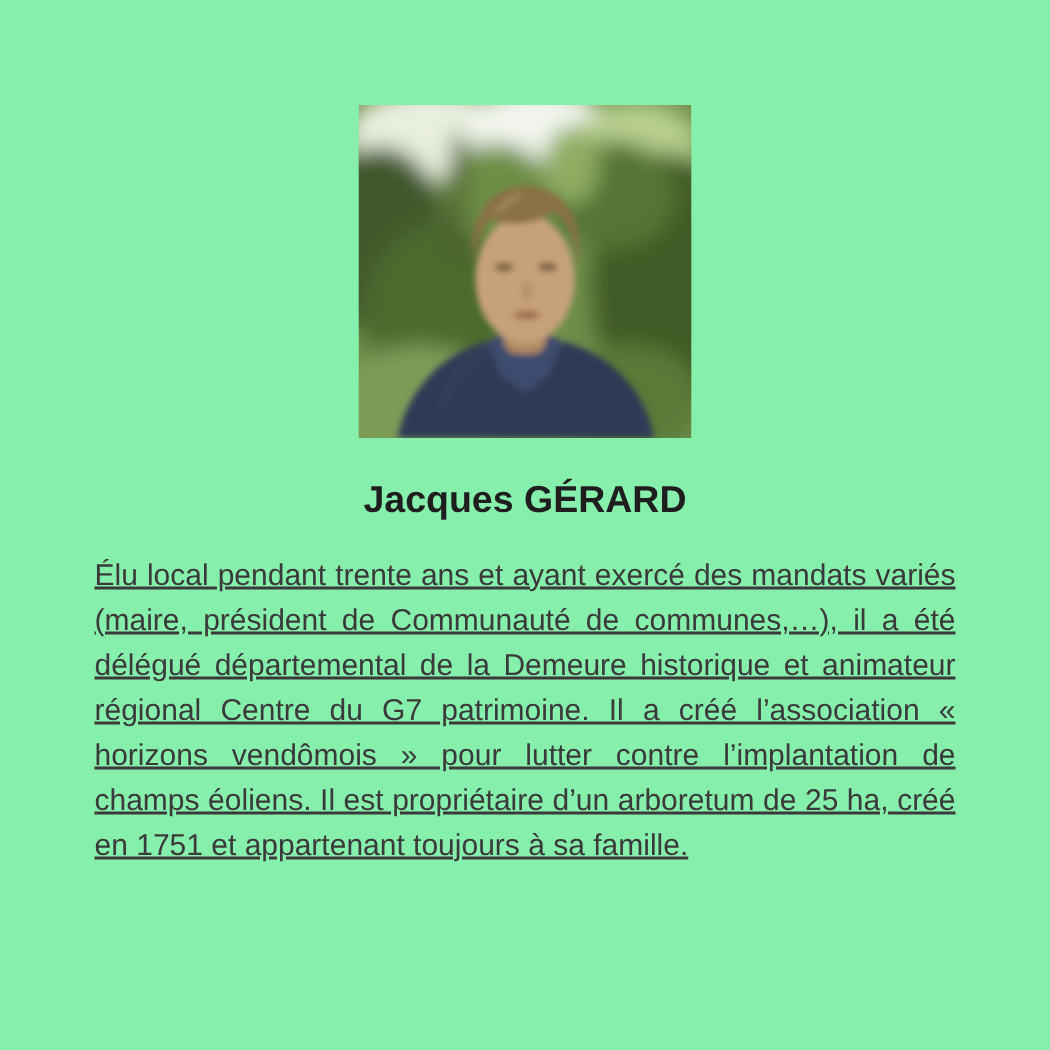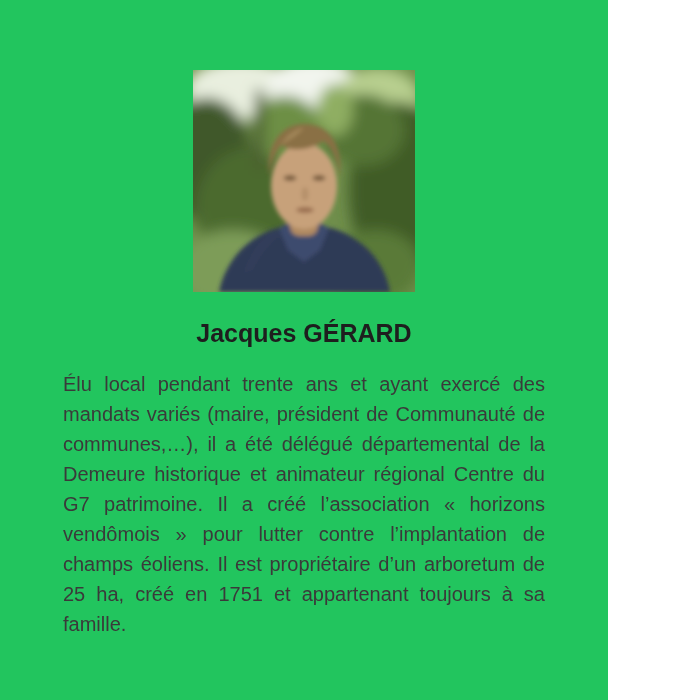--- a/index.html
+++ b/index.html
@@ -1,21 +1,21 @@
 <!DOCTYPE html>
 <html><head>
 <meta charset="utf-8">
 <style>
   * { margin: 0; padding: 0; box-sizing: border-box; }
   html, body { background: #ffffff; }
   .page {
     position: relative;
-    width: 608px;
+    width: 700px;
     height: 700px;
-    background: #22c55e;
+    background: #86efac;
     font-family: "Liberation Sans", "DejaVu Sans", sans-serif;
     overflow: hidden;
   }
   .photo-wrap {
     width: 222px;
     height: 222px;
     margin: 70px auto 0 auto;
     overflow: hidden;
   }
   .photo-wrap svg { display: block; }
@@ -28,20 +28,21 @@
     color: #1e1e1e;
     letter-spacing: 0px;
   }
   p.profile-bio {
     margin: 21px 63px 0 63px;
     text-align: justify;
     font-size: 20px;
     line-height: 30px;
     font-weight: 400;
     color: #3a3a3a;
+    text-decoration: underline;
   }
 </style>
 </head>
 <body>
 
 <div class="page">
 
   <div class="photo-wrap">
     <svg viewBox="0 0 222 222" width="222" height="222" xmlns="http://www.w3.org/2000/svg" role="img">
       <defs>

